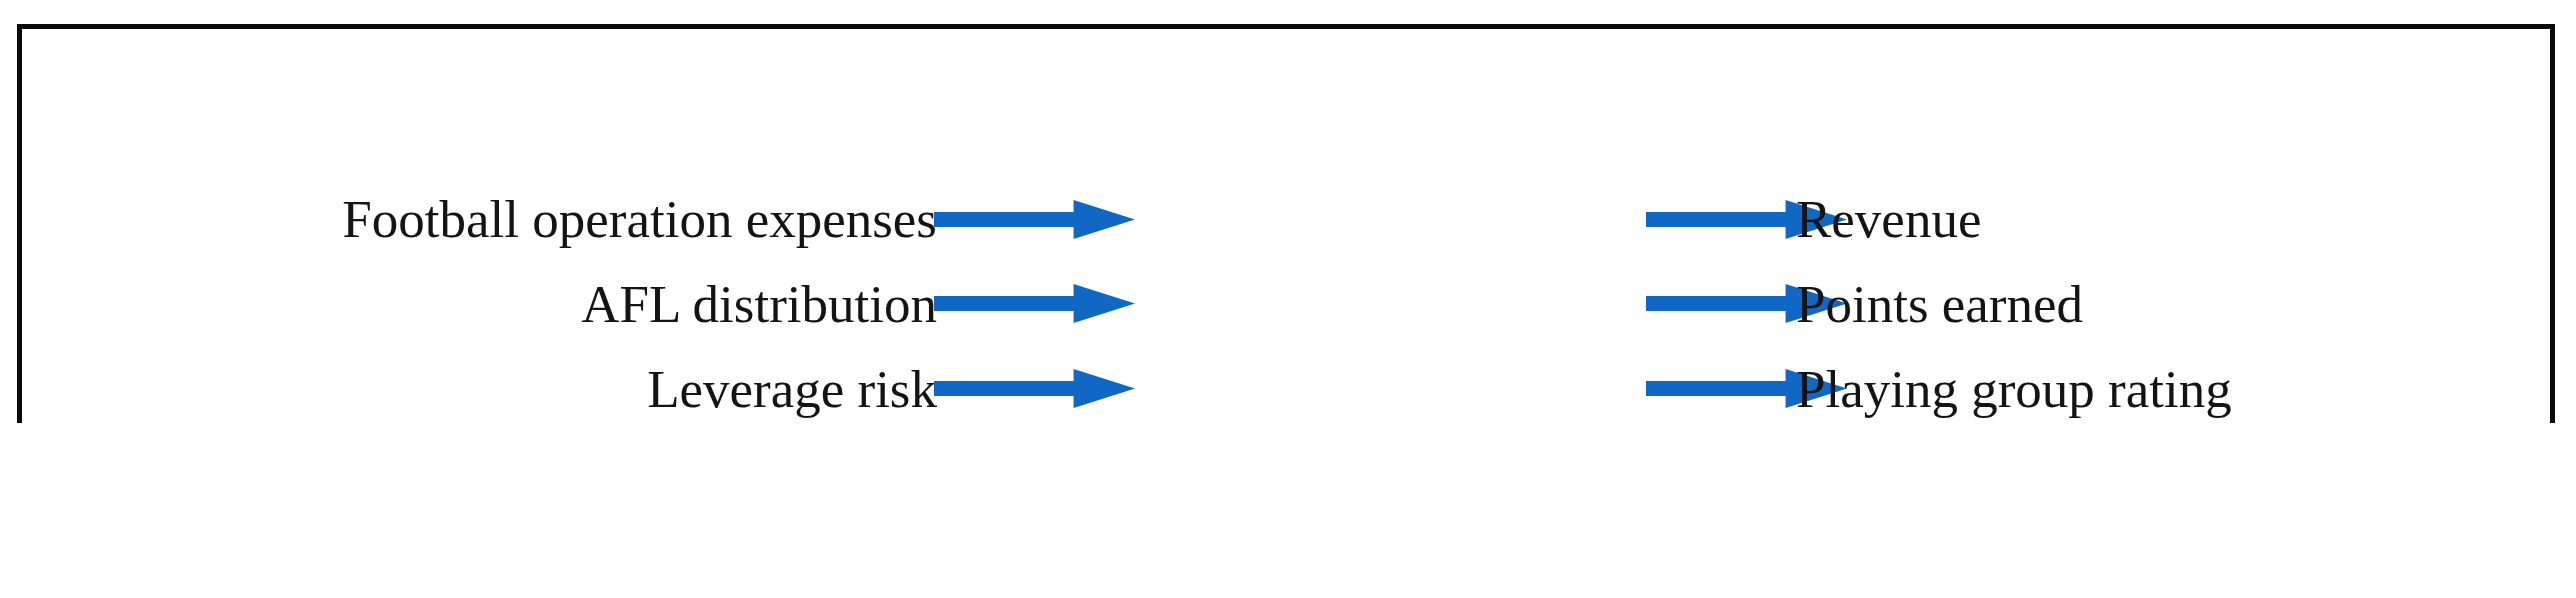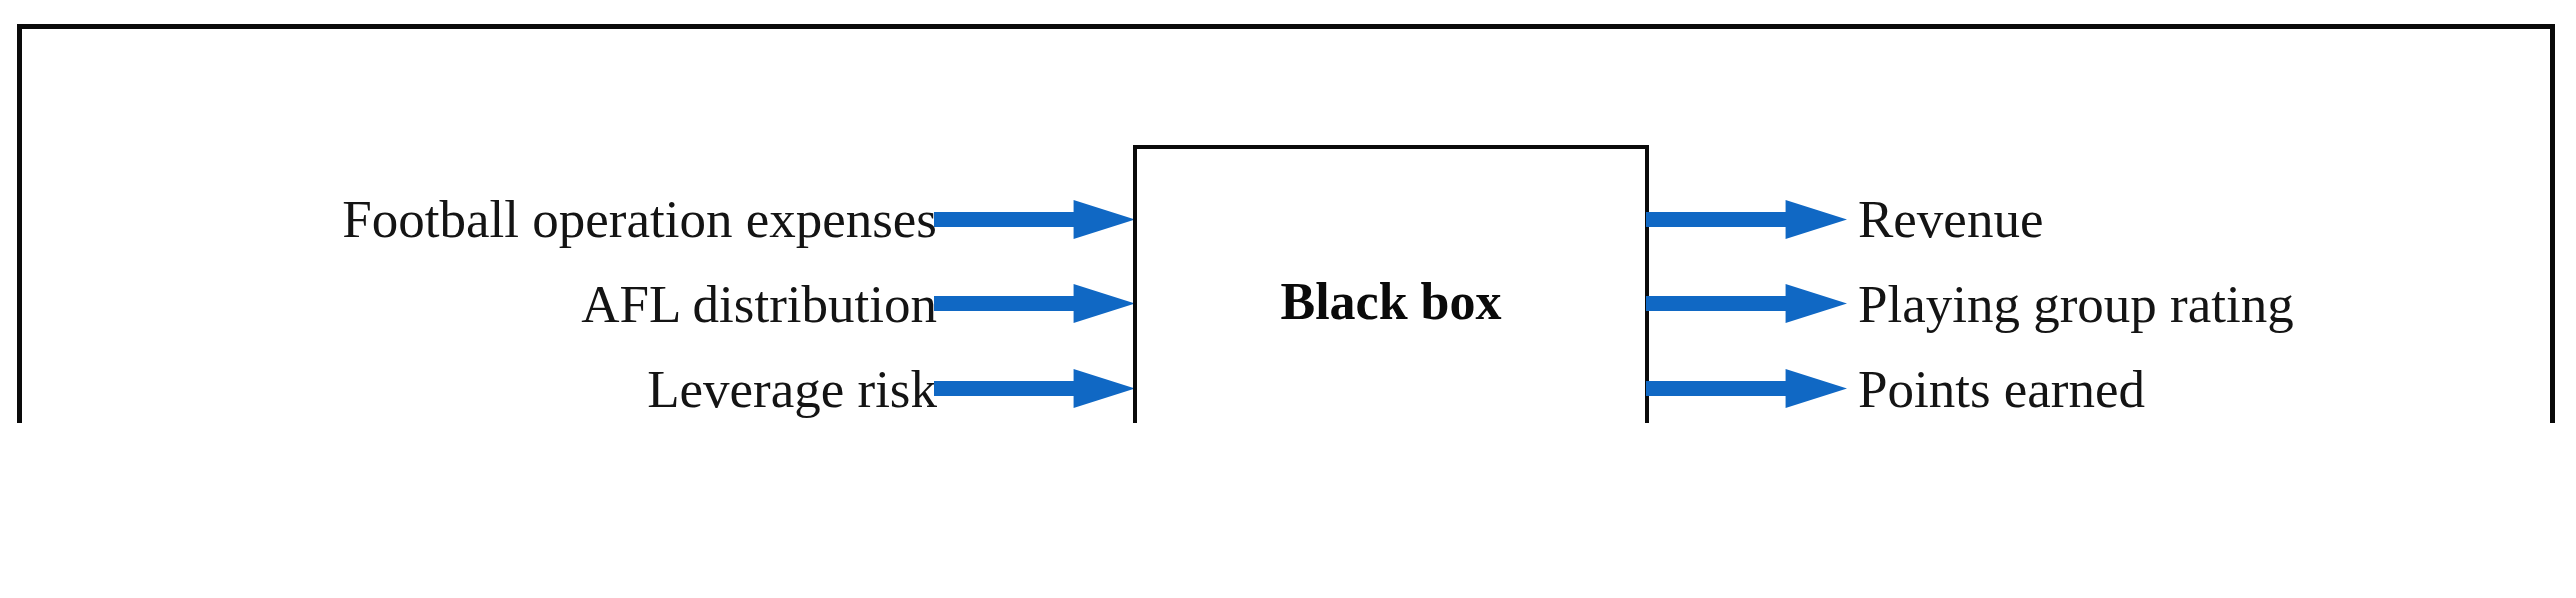--- a/index.html
+++ b/index.html
@@ -44,21 +44,21 @@
   
   .input-labels {
     position: absolute;
     left: 56px;
     top: 177px;
     width: 881px;
     text-align: right;
   }
   .output-labels {
     position: absolute;
-    left: 1858px;
+    left: 1796px;
     top: 177px;
     width: 690px;
     text-align: left;
   }
   .flow-label {
     height: 85px;
     line-height: 85px;
     font-size: 53px;
     color: #141414;
     white-space: nowrap;
@@ -127,41 +127,38 @@
       <svg width="201" height="43" viewBox="0 0 216 46" xmlns="http://www.w3.org/2000/svg">
         <path d="M0 15 L150 15 L150 2 L216 23 L150 44 L150 31 L0 31 Z" fill="#1068C4"></path>
       </svg>
     </div>
     <div class="arrow arrow-in-3">
       <svg width="201" height="43" viewBox="0 0 216 46" xmlns="http://www.w3.org/2000/svg">
         <path d="M0 15 L150 15 L150 2 L216 23 L150 44 L150 31 L0 31 Z" fill="#1068C4"></path>
       </svg>
     </div>
 
-    <div class="black-box">
-      <span class="black-box-label">Black box</span>
-    </div>
 
     <div class="arrow arrow-out-1">
       <svg width="201" height="43" viewBox="0 0 216 46" xmlns="http://www.w3.org/2000/svg">
         <path d="M0 15 L150 15 L150 2 L216 23 L150 44 L150 31 L0 31 Z" fill="#1068C4"></path>
       </svg>
     </div>
     <div class="arrow arrow-out-2">
       <svg width="201" height="43" viewBox="0 0 216 46" xmlns="http://www.w3.org/2000/svg">
         <path d="M0 15 L150 15 L150 2 L216 23 L150 44 L150 31 L0 31 Z" fill="#1068C4"></path>
       </svg>
     </div>
     <div class="arrow arrow-out-3">
       <svg width="201" height="43" viewBox="0 0 216 46" xmlns="http://www.w3.org/2000/svg">
         <path d="M0 15 L150 15 L150 2 L216 23 L150 44 L150 31 L0 31 Z" fill="#1068C4"></path>
       </svg>
     </div>
 
     <div class="output-labels">
       <div class="flow-label">Revenue</div>
+      <div class="flow-label">Points earned</div>
       <div class="flow-label">Playing group rating</div>
-      <div class="flow-label">Points earned</div>
     </div>
 
   </div>
 </div>
 
 
 </body></html>

